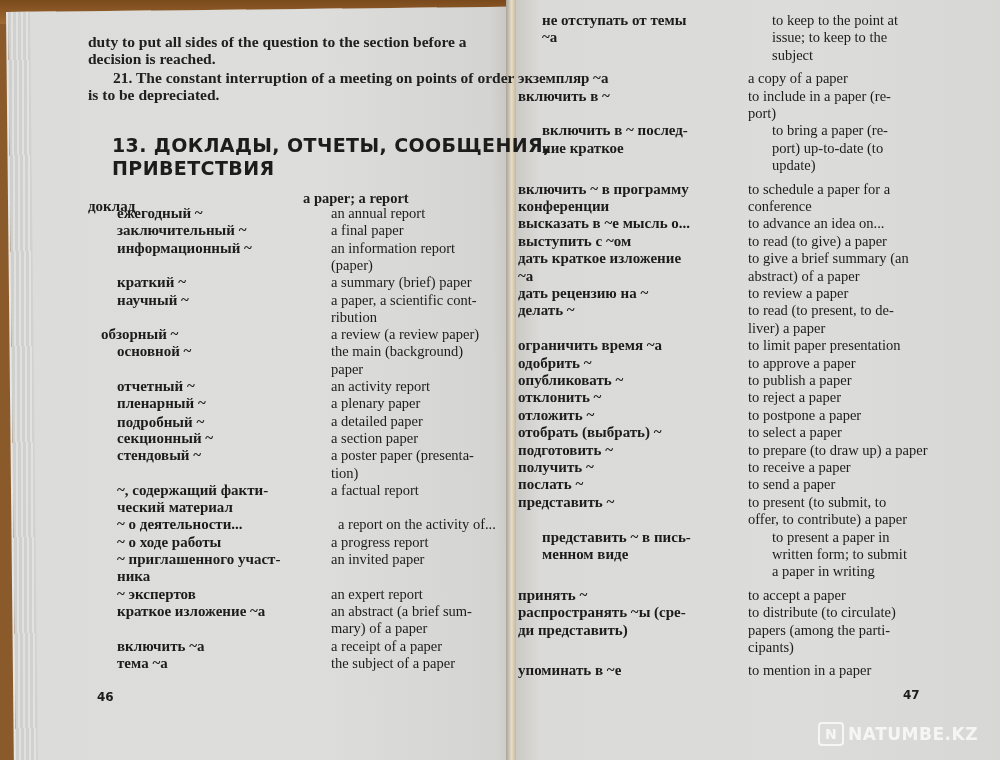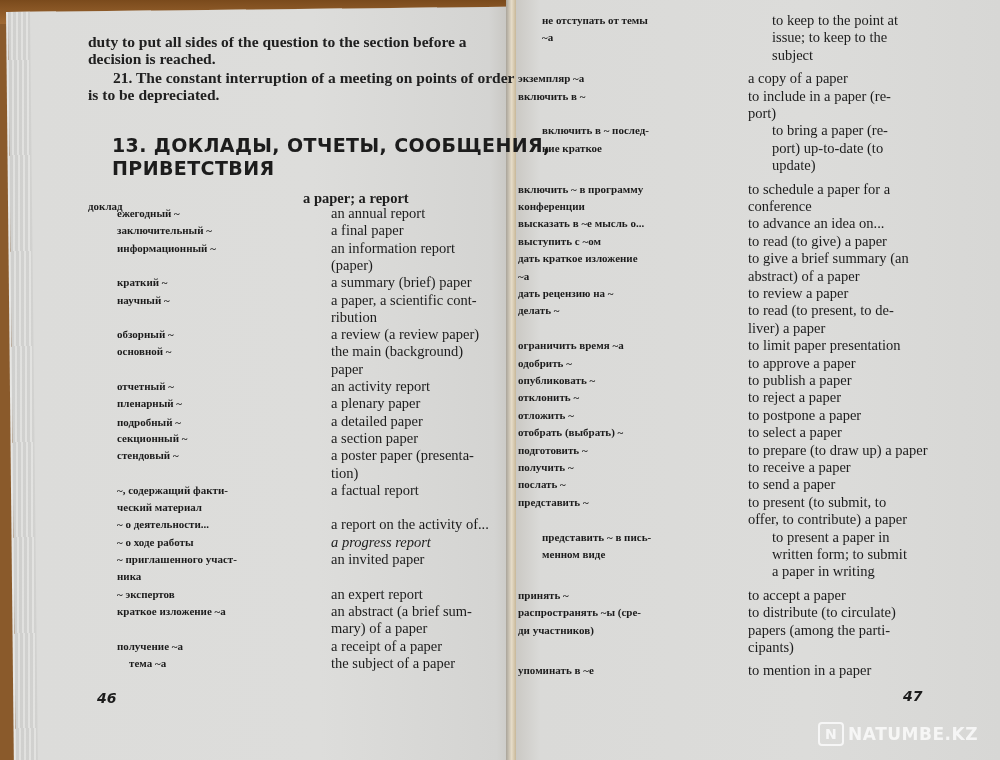--- a/index.html
+++ b/index.html
@@ -25,25 +25,25 @@
   .gutter {
     position:absolute; left:506px; top:0; width:14px; height:760px;
     background:linear-gradient(90deg,#a9a49a,#e6dcc8 40%,#c9b99a 70%,#8f877a);
   }
   .page-right {
     position:absolute; left:516px; top:0; width:484px; height:760px;
     background:linear-gradient(90deg,#cbc9c4 0%,#dadad8 5%,#dcdcda 60%,#d7d7d5 100%);
   }
   .txt { position:absolute; font-size:14.5px; line-height:17px; white-space:nowrap; }
   .b { font-weight:bold; }
-  .ru { font-size:11px; }
+  .ru { font-size:15px; }
   .prose { position:absolute; left:88px; font-size:15.5px; font-weight:bold; color:#202020; }
   .heading { position:absolute; left:112px; font-size:19px; font-weight:bold; letter-spacing:0.4px; line-height:23px;
     font-family:"DejaVu Sans", "Liberation Sans", sans-serif; }
-  .pagenum { position:absolute; font-size:14px; font-weight:bold; font-family:"DejaVu Sans", sans-serif;font-style:italic; }
+  .pagenum { position:absolute; font-size:12px; font-weight:bold; font-family:"DejaVu Sans", sans-serif; }
   .watermark {
     position:absolute; right:22px; bottom:14px; height:24px; display:flex; align-items:center; gap:4px;
     color:rgba(255,255,255,0.75); font-family:"DejaVu Sans", sans-serif; font-weight:bold; font-size:17px; letter-spacing:0.5px;
   }
   .wm-logo { width:22px; height:20px; border:2px solid rgba(255,255,255,0.75); border-radius:4px;
     display:flex; align-items:center; justify-content:center; font-size:14px; }
 </style>
 </head>
 <body>
 
@@ -83,21 +83,21 @@
     <div>
       <div class="txt b ru" style="left: 117px; top: 274.2px;">краткий ~</div>
       <div class="txt" style="left: 331px; top: 274.2px;">a summary (brief) paper</div>
     </div>
     <div>
       <div class="txt b ru" style="left: 117px; top: 291.5px;">научный ~</div>
       <div class="txt" style="left: 331px; top: 291.5px;">a paper, a scientific cont-</div>
       <div class="txt" style="left: 331px; top: 308.8px;">ribution</div>
     </div>
     <div>
-      <div class="txt b ru" style="left: 117px; top: 326.1px; font-family: Liberation Serif, serif;">обзорный ~</div>
+      <div class="txt b ru" style="left: 101px; top: 326.1px; font-family: Liberation Serif, serif;">обзорный ~</div>
       <div class="txt" style="left: 331px; top: 326.1px;">a review (a review paper)</div>
     </div>
     <div>
       <div class="txt b ru" style="left: 117px; top: 343.4px;">основной ~</div>
       <div class="txt" style="left: 331px; top: 343.4px;">the main (background)</div>
       <div class="txt" style="left: 331px; top: 360.7px;">paper</div>
     </div>
     <div>
       <div class="txt b ru" style="left: 117px; top: 378px;">отчетный ~</div>
       <div class="txt" style="left: 331px; top: 378px;">an activity report</div>
@@ -119,46 +119,46 @@
       <div class="txt" style="left: 331px; top: 447.2px;">a poster paper (presenta-</div>
       <div class="txt" style="left: 331px; top: 464.5px;">tion)</div>
     </div>
     <div>
       <div class="txt b ru" style="left: 117px; top: 481.8px;">~, содержащий факти-</div>
       <div class="txt b ru" style="left: 117px; top: 499.1px;">ческий материал</div>
       <div class="txt" style="left: 331px; top: 481.8px;">a factual report</div>
     </div>
     <div>
       <div class="txt b ru" style="left: 117px; top: 516.4px;">~ о деятельности...</div>
-      <div class="txt" style="left: 331px; top: 516.4px;">a report on the activity of...</div>
+      <div class="txt" style="left: 338px; top: 516.4px;">a report on the activity of...</div>
     </div>
     <div>
       <div class="txt b ru" style="left: 117px; top: 533.7px;">~ о ходе работы</div>
-      <div class="txt" style="left: 331px; top: 533.7px; font-style: italic;">a progress report</div>
+      <div class="txt" style="left: 331px; top: 533.7px;">a progress report</div>
     </div>
     <div>
       <div class="txt b ru" style="left: 117px; top: 551px;">~ приглашенного участ-</div>
       <div class="txt b ru" style="left: 117px; top: 568.3px;">ника</div>
       <div class="txt" style="left: 331px; top: 551px;">an invited paper</div>
     </div>
     <div>
       <div class="txt b ru" style="left: 117px; top: 585.6px;">~ экспертов</div>
       <div class="txt" style="left: 331px; top: 585.6px;">an expert report</div>
     </div>
     <div>
       <div class="txt b ru" style="left: 117px; top: 602.9px;">краткое изложение ~а</div>
       <div class="txt" style="left: 331px; top: 602.9px;">an abstract (a brief sum-</div>
       <div class="txt" style="left: 331px; top: 620.2px;">mary) of a paper</div>
     </div>
     <div>
-      <div class="txt b ru" style="left: 117px; top: 637.5px;">получение ~а</div>
+      <div class="txt b ru" style="left: 117px; top: 637.5px;">включить ~а</div>
       <div class="txt" style="left: 331px; top: 637.5px;">a receipt of a paper</div>
     </div>
     <div>
-      <div class="txt b ru" style="left: 117px; top: 654.8px; margin-left: 12px;">тема ~а</div>
+      <div class="txt b ru" style="left: 117px; top: 654.8px;">тема ~а</div>
       <div class="txt" style="left: 331px; top: 654.8px;">the subject of a paper</div>
     </div>
   </div>
 <div id="right-entries">
     <div>
       <div class="txt b ru" style="left: 542px; top: 12px;">не отступать от темы</div>
       <div class="txt b ru" style="left: 542px; top: 29.4px;">~а</div>
       <div class="txt" style="left: 772px; top: 12px; text-align: center;">to keep to the point at</div>
       <div class="txt" style="left: 772px; top: 29.4px;">issue; to keep to the</div>
       <div class="txt" style="left: 772px; top: 46.8px;">subject</div>
@@ -255,21 +255,21 @@
       <div class="txt" style="left: 772px; top: 528.6px; text-align: right;">to present a paper in</div>
       <div class="txt" style="left: 772px; top: 546px;">written form; to submit</div>
       <div class="txt" style="left: 772px; top: 563.4px;">a paper in writing</div>
     </div>
     <div>
       <div class="txt b ru" style="left: 518px; top: 586.8px;">принять ~</div>
       <div class="txt" style="left: 748px; top: 586.8px;">to accept a paper</div>
     </div>
     <div>
       <div class="txt b ru" style="left: 518px; top: 604.2px;">распространять ~ы (сре-</div>
-      <div class="txt b ru" style="left: 518px; top: 621.6px;">ди участников)</div>
+      <div class="txt b ru" style="left: 518px; top: 621.6px;">ди представить)</div>
       <div class="txt" style="left: 748px; top: 604.2px;">to distribute (to circulate)</div>
       <div class="txt" style="left: 748px; top: 621.6px;">papers (among the parti-</div>
       <div class="txt" style="left: 748px; top: 639px;">cipants)</div>
     </div>
     <div>
       <div class="txt b ru" style="left: 518px; top: 662.4px;">упоминать в ~е</div>
       <div class="txt" style="left: 748px; top: 662.4px;">to mention in a paper</div>
     </div>
   </div>
 

